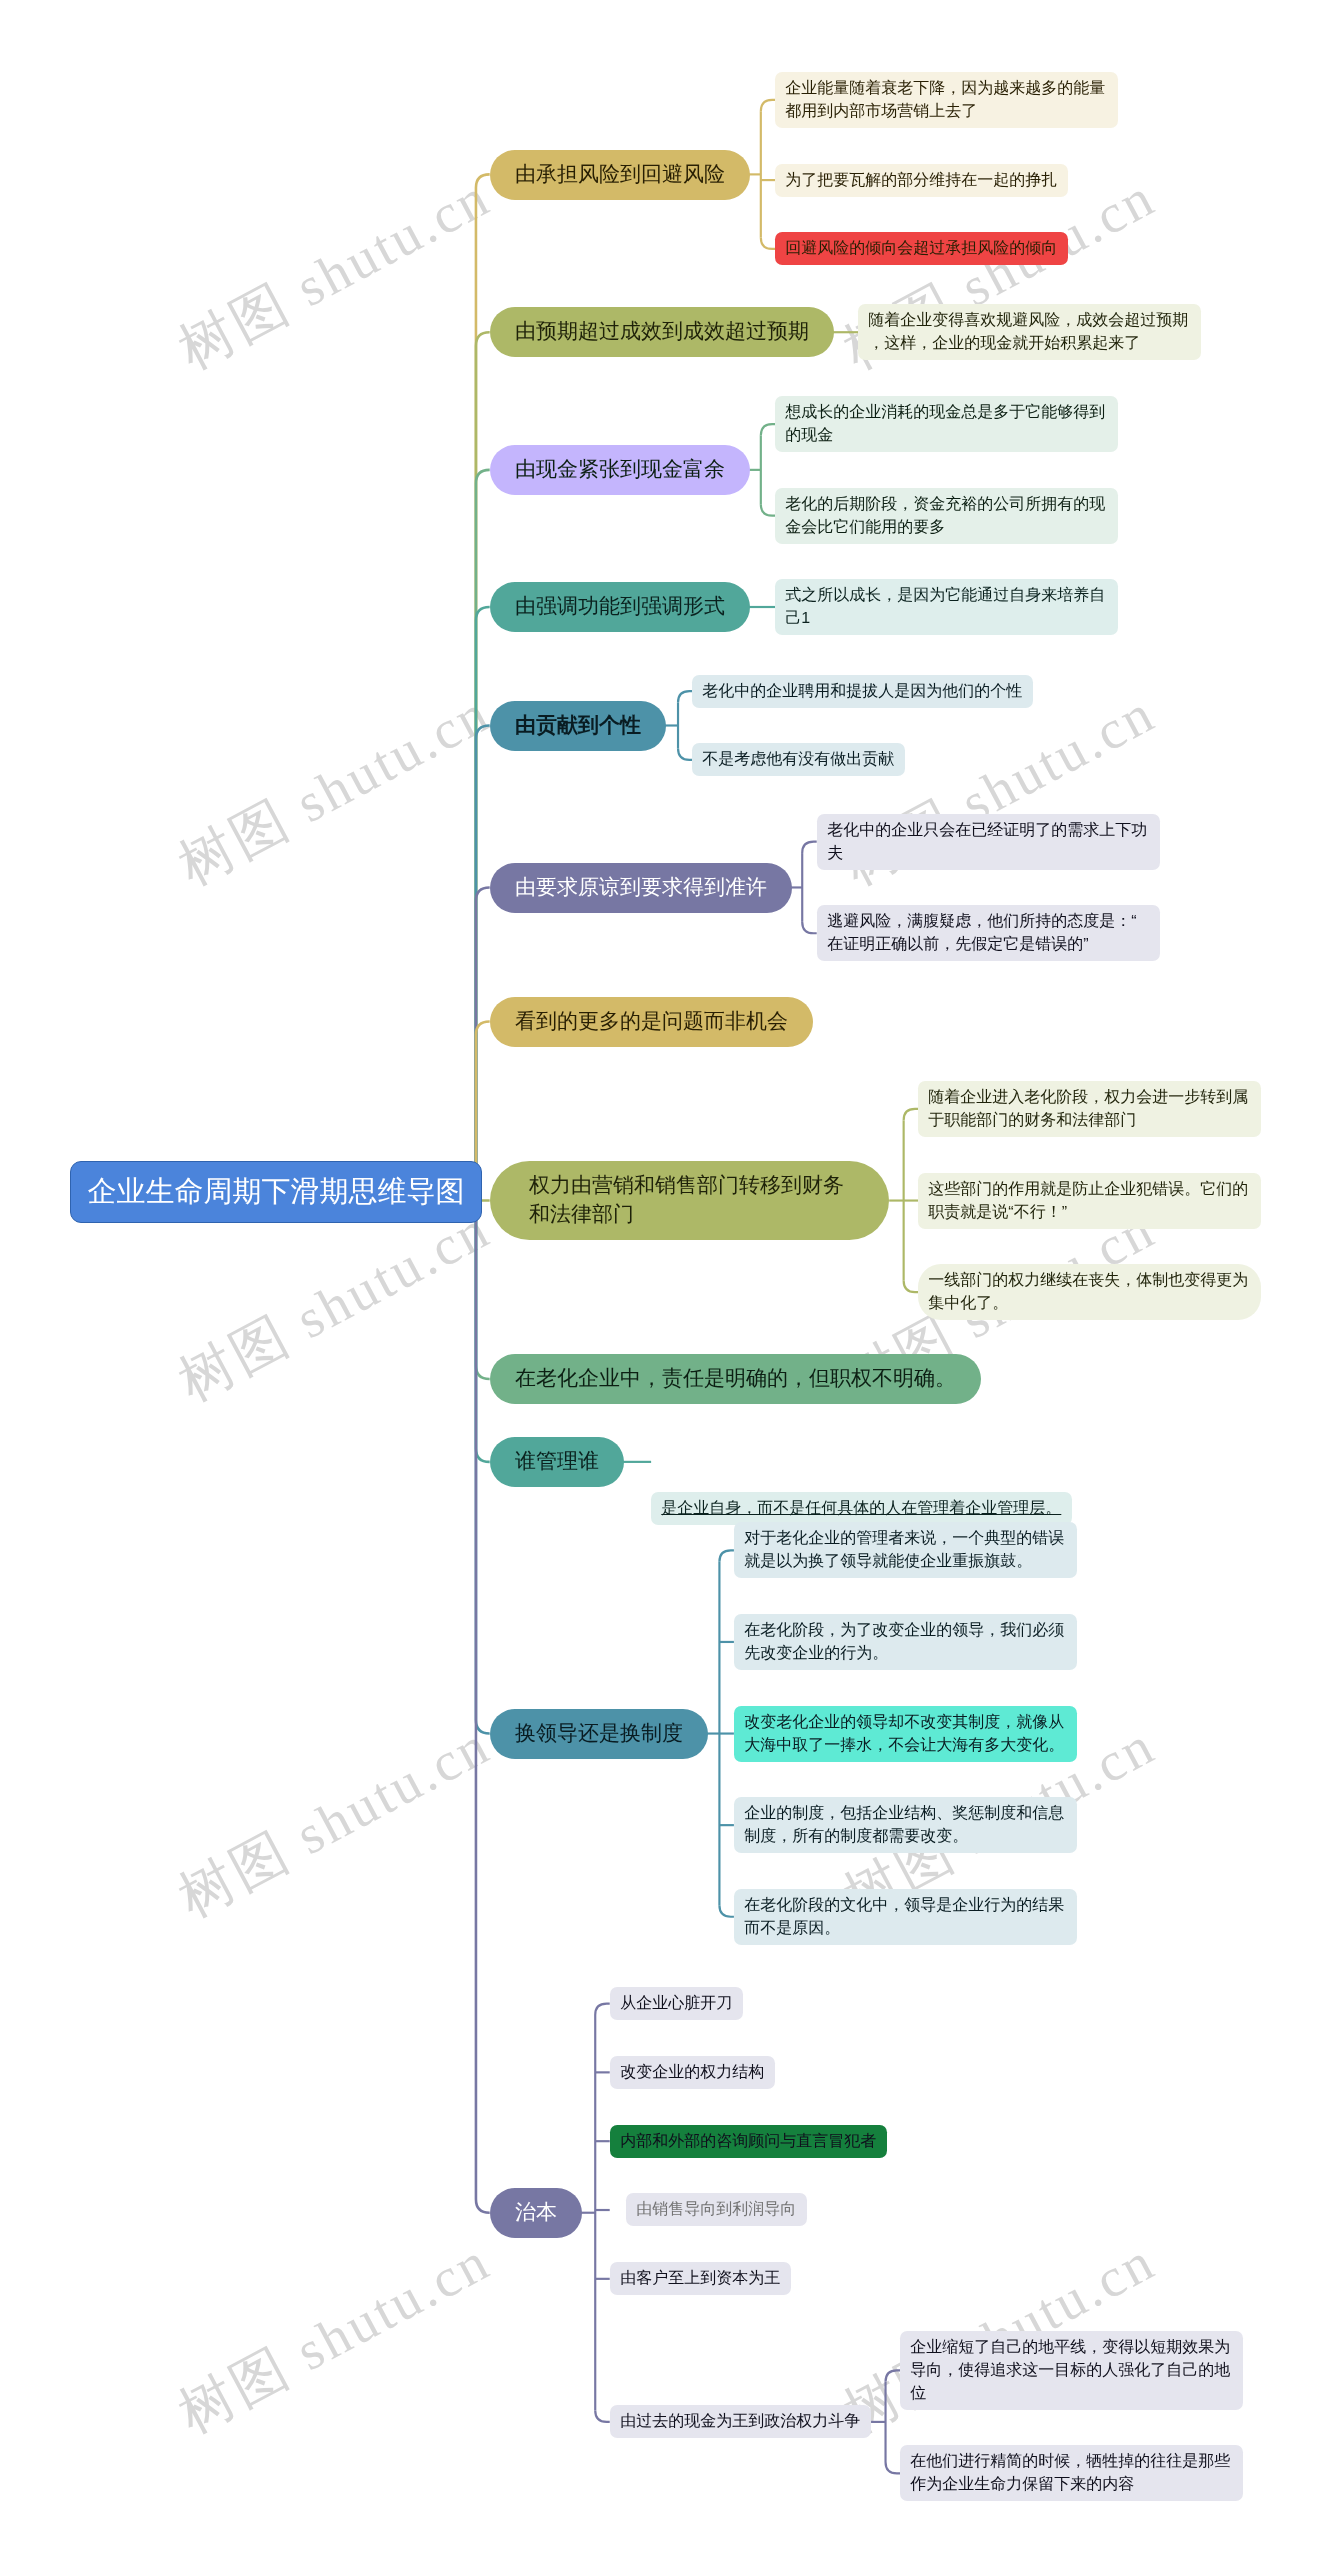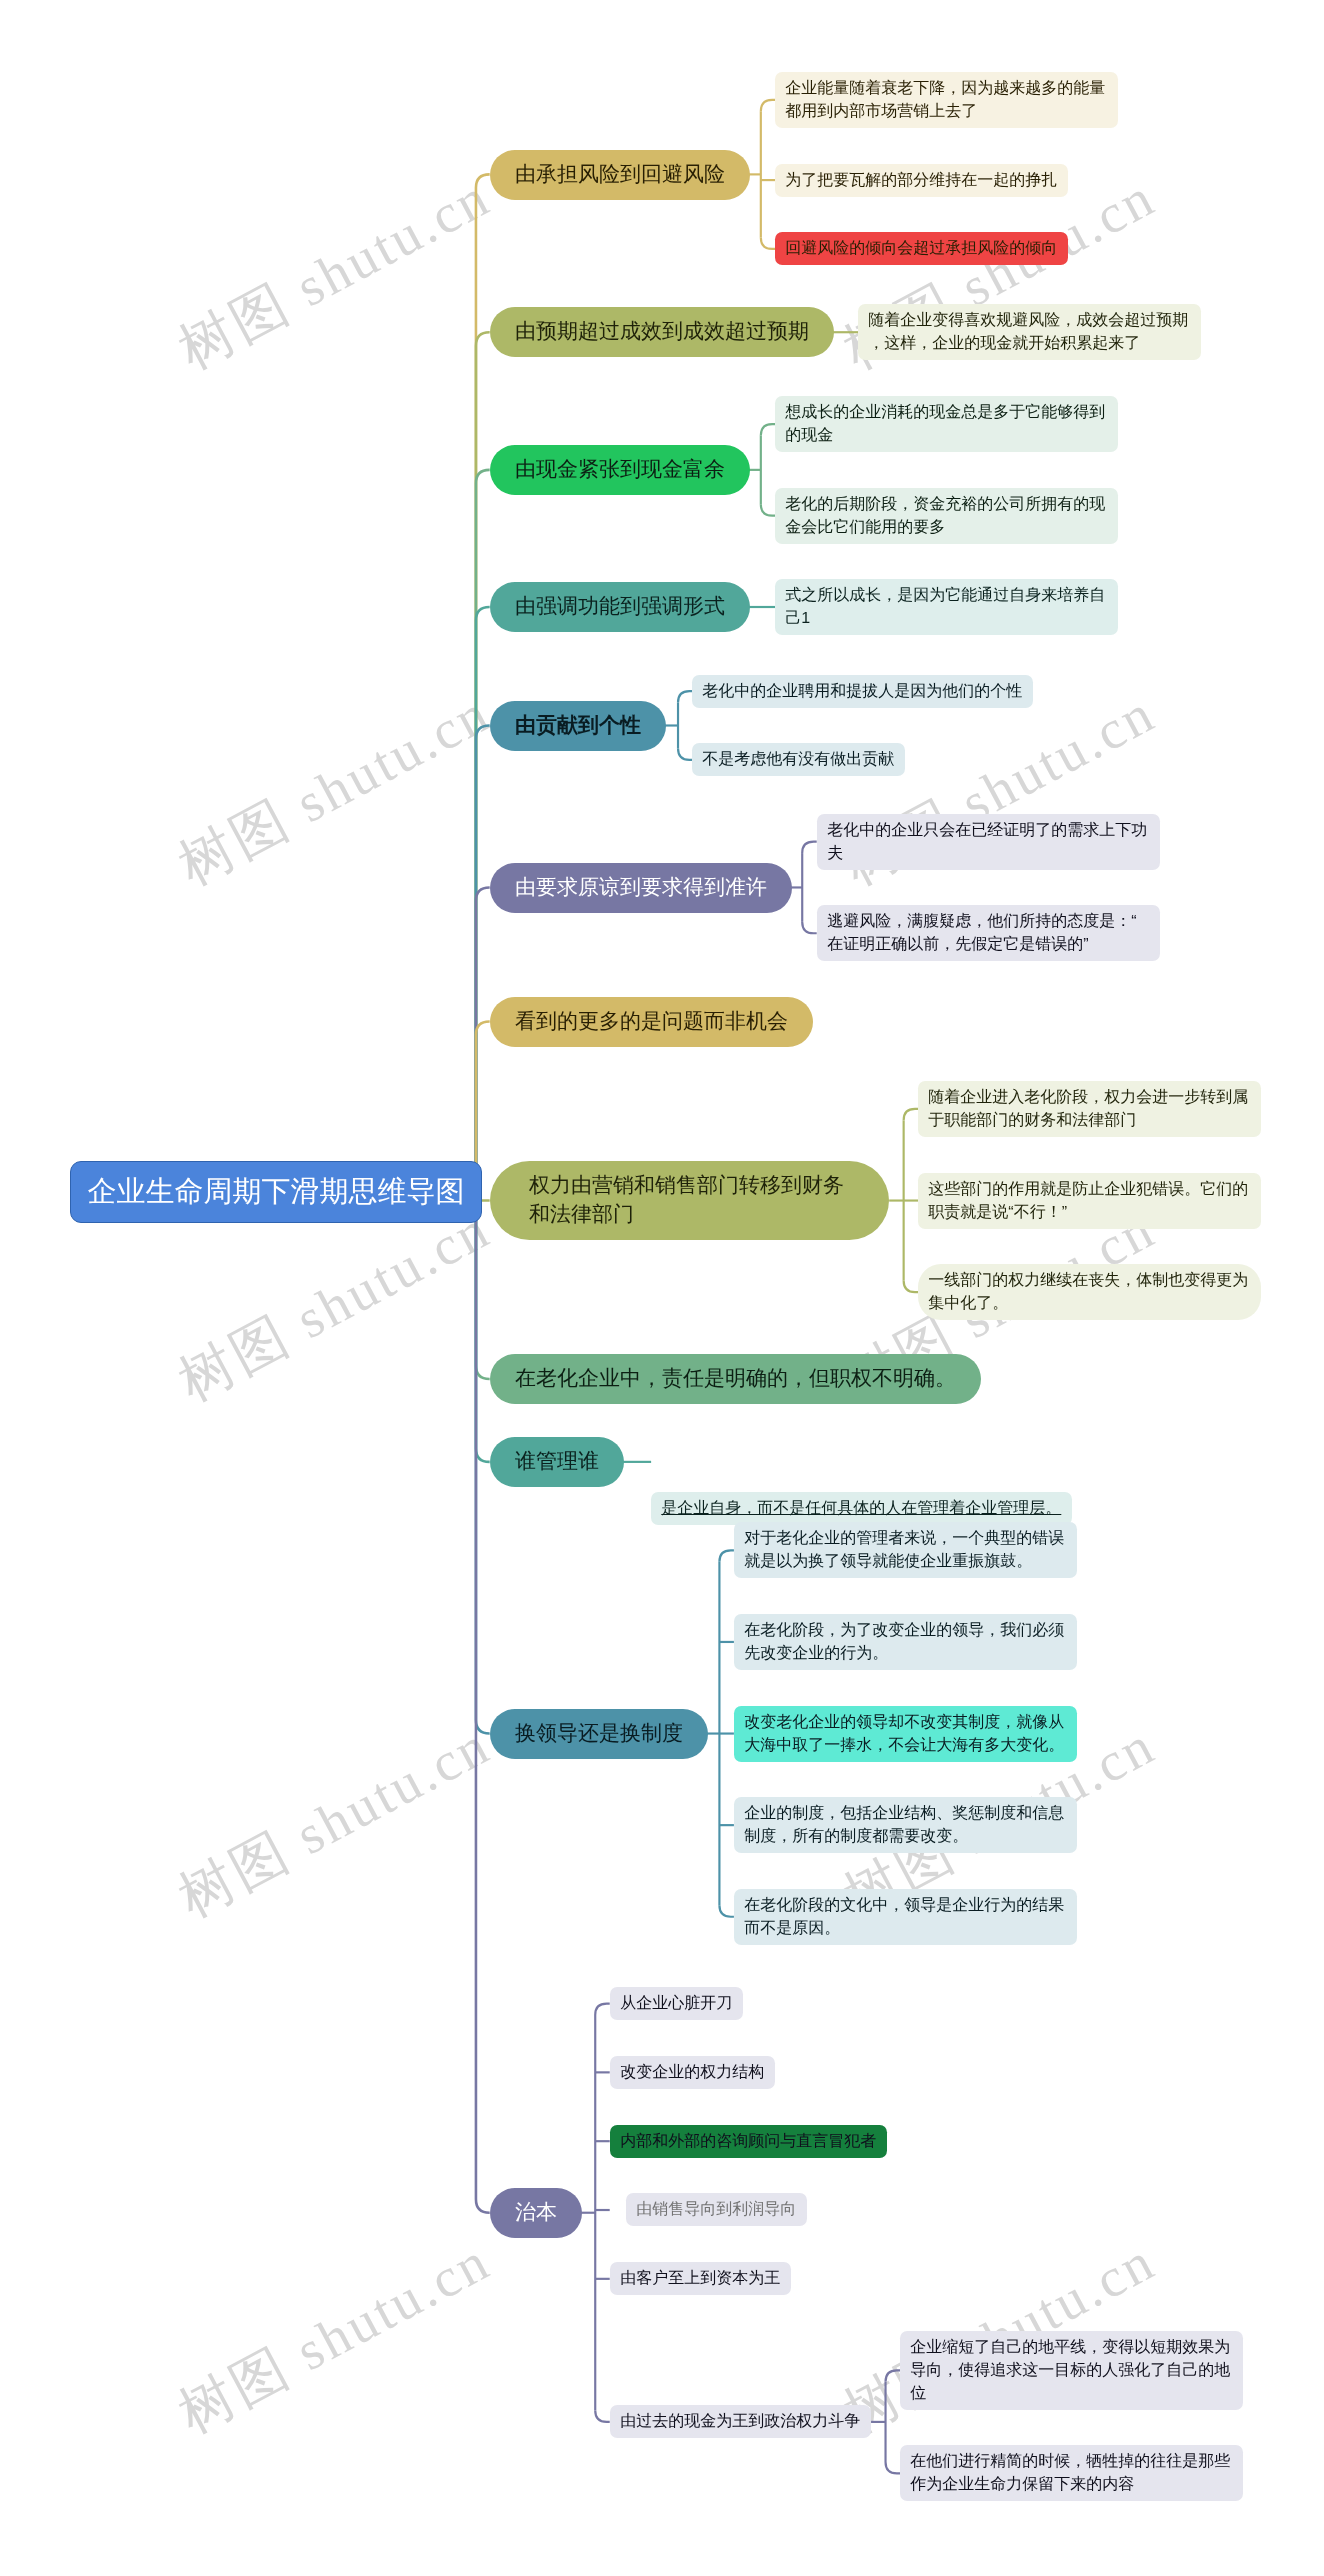--- a/index.html
+++ b/index.html
@@ -113,21 +113,21 @@
       </div>
       <div class="node leaf" style="background: #ef4444; color: rgb(40, 31, 3); max-width: 343px; left: 775px; top: 232px;">
         <span class="tx">回避风险的倾向会超过承担风险的倾向</span>
       </div>
       <div class="node pill" style="background: rgb(173, 184, 103); max-width: 399px; color: rgb(31, 34, 9); padding-left: 25px; padding-right: 25px; left: 490px; top: 307px;">
         <span class="tx">由预期超过成效到成效超过预期</span>
       </div>
       <div class="node leaf" style="background: rgb(239, 242, 226); color: rgb(31, 34, 9); max-width: 343px; left: 858px; top: 304px;">
         <span class="tx">随着企业变得喜欢规避风险，成效会超过预期，这样，企业的现金就开始积累起来了</span>
       </div>
-      <div class="node pill" style="background: #22c55e; max-width: 399px; color: rgb(12, 31, 19); padding-left: 25px; padding-right: 25px; left: 490px; top: 445px;">
+      <div class="node pill" style="background: #c4b5fd; max-width: 399px; color: rgb(12, 31, 19); padding-left: 25px; padding-right: 25px; left: 490px; top: 445px;">
         <span class="tx">由现金紧张到现金富余</span>
       </div>
       <div class="node leaf" style="background: rgb(228, 240, 233); color: rgb(12, 31, 19); max-width: 343px; left: 775px; top: 396px;">
         <span class="tx">想成长的企业消耗的现金总是多于它能够得到的现金</span>
       </div>
       <div class="node leaf" style="background: rgb(228, 240, 233); color: rgb(12, 31, 19); max-width: 343px; left: 775px; top: 488px;">
         <span class="tx">老化的后期阶段，资金充裕的公司所拥有的现金会比它们能用的要多</span>
       </div>
       <div class="node pill" style="background: rgb(81, 167, 154); max-width: 399px; color: rgb(10, 33, 30); padding-left: 25px; padding-right: 25px; left: 490px; top: 582px;">
         <span class="tx">由强调功能到强调形式</span>

